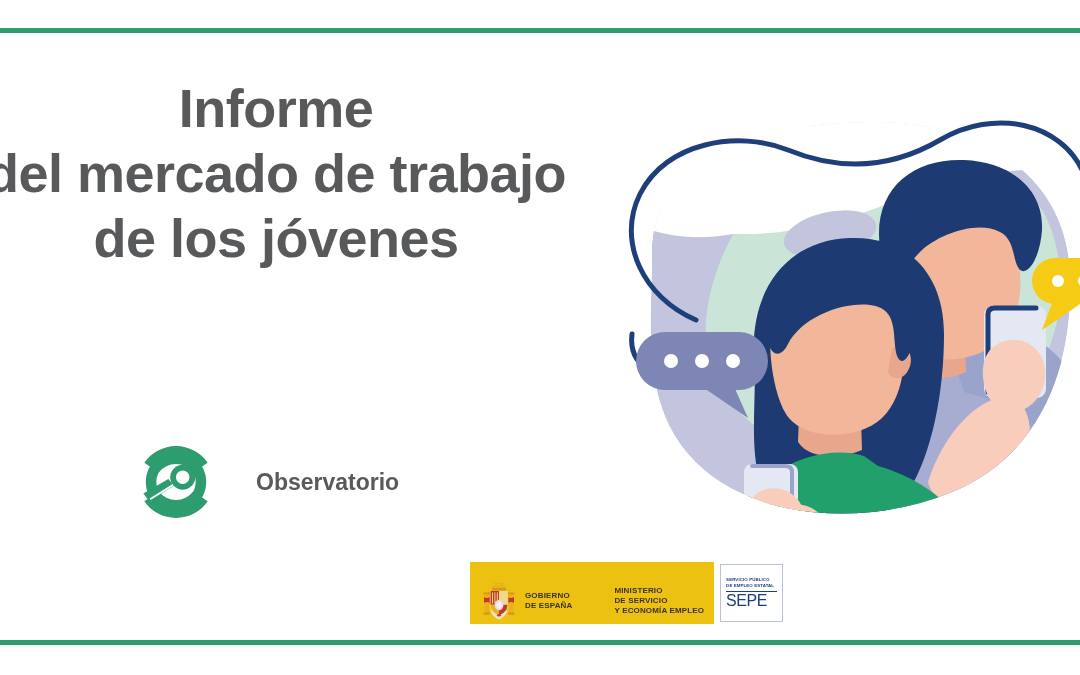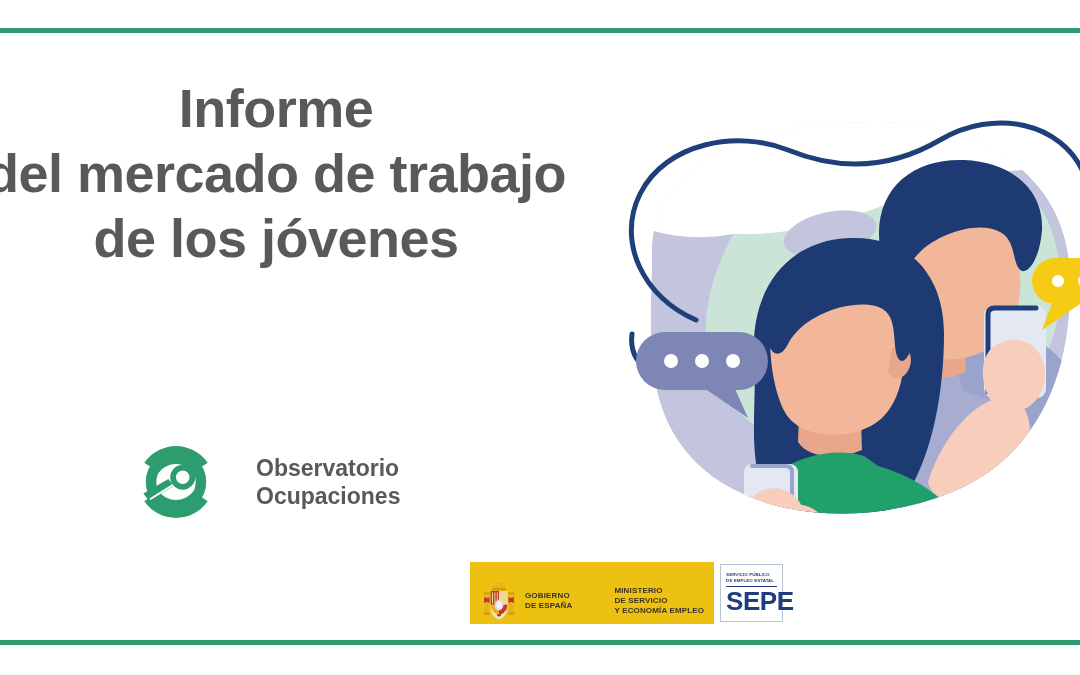--- a/index.html
+++ b/index.html
@@ -128,22 +128,22 @@
     white-space: nowrap;
   }
   .sepe-small span { display: block; }
   .sepe-hr {
     height: 1px;
     background: #1d3d7c;
     margin: 2px 0 1px 0;
   }
   .sepe-big {
     color: #1d3d7c;
-    font-size: 26px;
-    font-weight: 700;
+    font-size: 16px;
+    font-weight: 400;
     line-height: 1;
     letter-spacing: -0.5px;
   }
 
   
   .illo {
     position: absolute;
     left: 592px;
     top: 62px;
     width: 496px;
@@ -288,21 +288,20 @@
       <circle cx="50" cy="50" r="26" fill="none" stroke="#2d9c6f" stroke-width="11"></circle>
 
       <circle cx="57" cy="45" r="13" fill="#2d9c6f"></circle>
       <circle cx="57" cy="45" r="7" fill="#ffffff"></circle>
 
       <path d="M48 54 L22 70 L16 62 L42 47 Z" fill="#2d9c6f"></path>
       <path d="M47 53 L23 68" fill="none" stroke="#ffffff" stroke-width="2"></path>
     </svg>
     <div class="obs-wordmark">
       <span>Observatorio</span>
-      <span>Ocupaciones</span>
     </div>
   </div>
 
   <div class="gov-bar">
     <div class="gov-yellow">
       <svg class="coat" viewBox="0 0 34 44" xmlns="http://www.w3.org/2000/svg">
 
         <path d="M10 9 L10 6 L12 7.5 L14 5 L17 7 L20 5 L22 7.5 L24 6 L24 9 Z" fill="#e8b21f"></path>
         <rect x="10" y="9" width="14" height="2.6" fill="#d79a15"></rect>
         <rect x="12" y="3.6" width="10" height="1.6" fill="#e8b21f"></rect>

